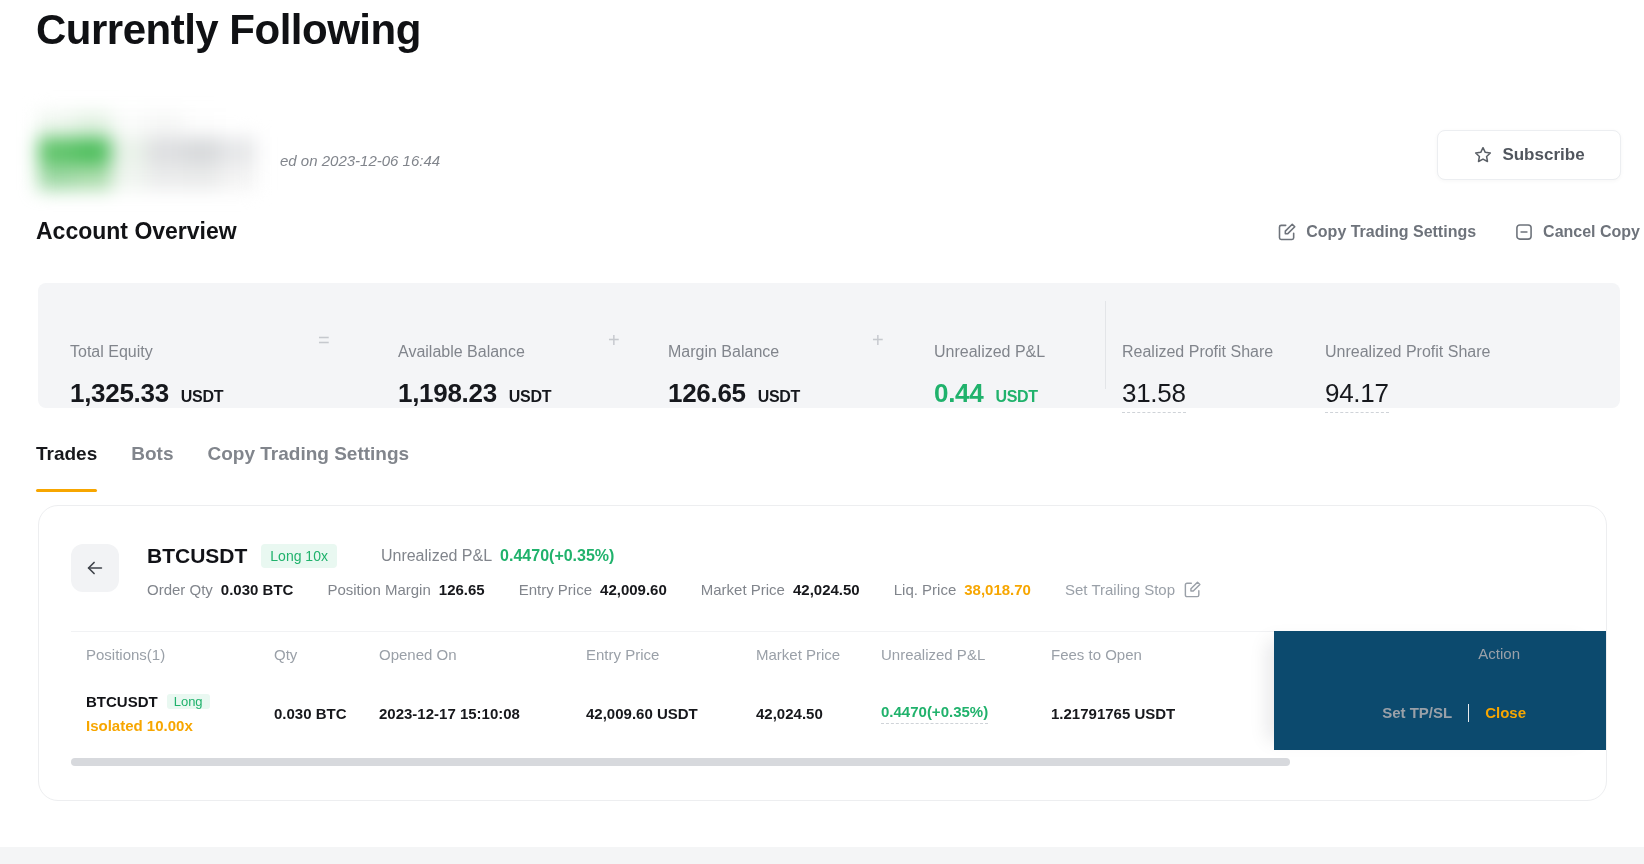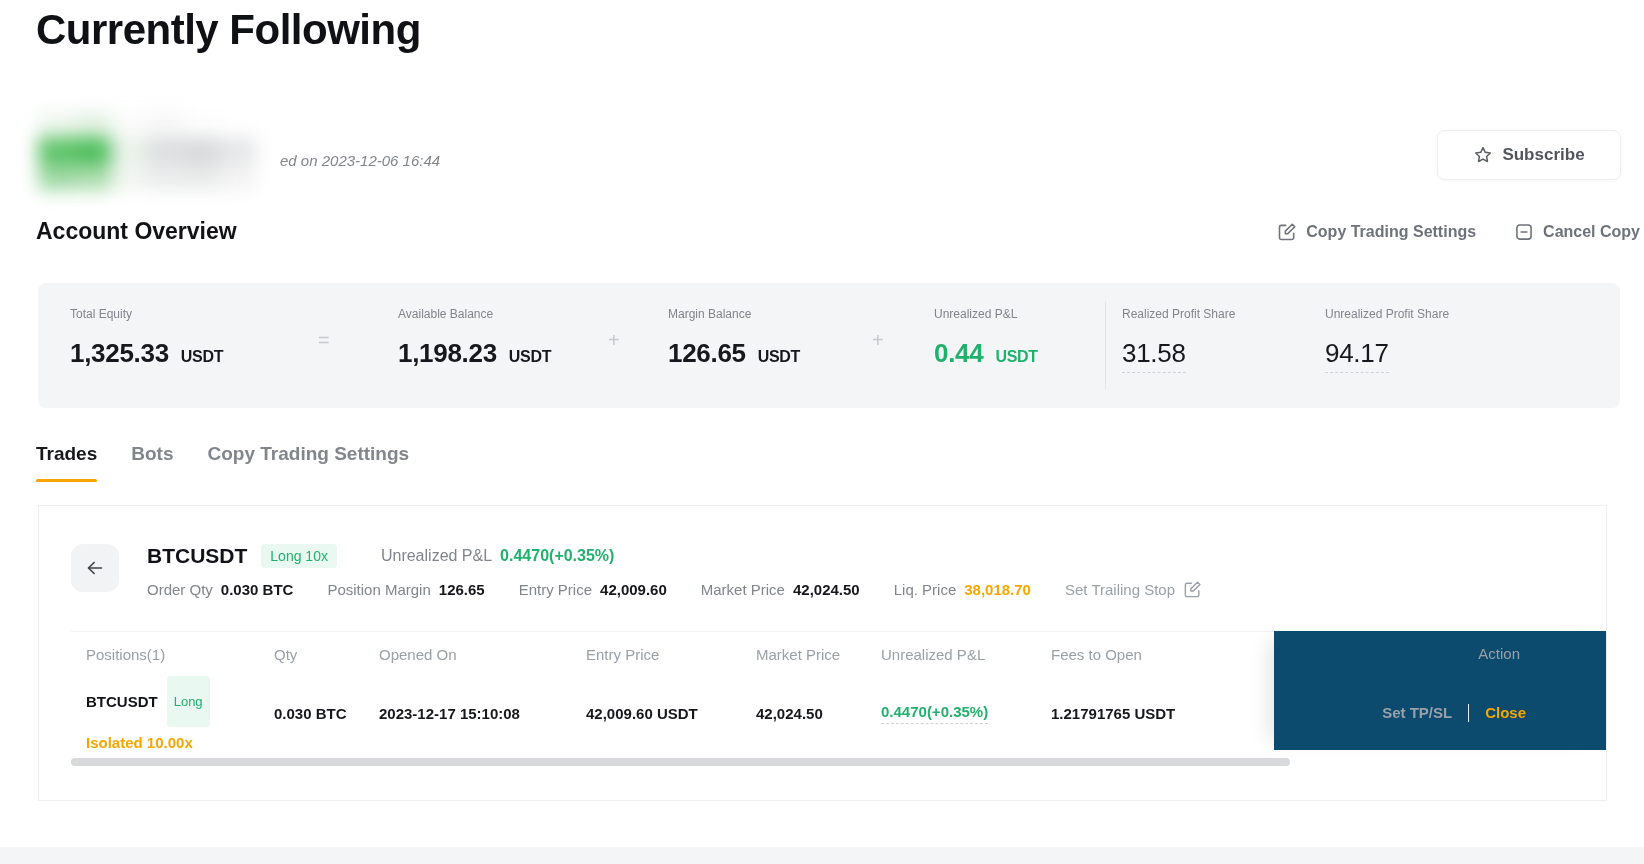--- a/index.html
+++ b/index.html
@@ -26,39 +26,39 @@
   
   .overview-heading { position:absolute; left:36px; top:218px; font-size:23px; font-weight:700; color:#121316; }
   .overview-links { position:absolute; right:4px; top:222px; display:flex; gap:38px; align-items:center; }
   .ov-link { display:flex; align-items:center; gap:9px; cursor:pointer; }
   .ov-link span { font-size:16px; font-weight:700; color:#6e737b; }
 
   
   .stats-panel { position:absolute; left:38px; top:283px; width:1582px; height:125px;
                  background:#f4f5f7; border-radius:8px; }
   .stat { position:absolute; top:24px; }
-  .stat .lbl { font-size:12px; color:#81858c; }
+  .stat .lbl { font-size:16px; color:#81858c;margin-top:36px; }
   .stat .val { margin-top:17px; font-size:26px; font-weight:700; color:#16181d; letter-spacing:-0.3px; }
   .stat .val .unit { font-size:16px; font-weight:700; margin-left:12px; }
   .stat .val.green { color:#20b26c; }
   .stat .val.regular { font-weight:400; }
   .dashed-u { display:inline-block; border-bottom:1px dashed #cfd3d8; padding-bottom:3px; }
   .op { position:absolute; top:46px; font-size:20px; color:#c6c9ce; }
   .v-divider { position:absolute; left:1067px; top:18px; width:1px; height:88px; background:#e3e5e8; }
 
   
   .tabs { position:absolute; left:36px; top:443px; display:flex; gap:34px; }
-  .tab { font-size:19px; font-weight:700; color:#81858c; cursor:pointer; position:relative; padding-bottom:14px; }
+  .tab { font-size:19px; font-weight:700; color:#81858c; cursor:pointer; position:relative; padding-bottom:24px; }
   .tab.active { color:#17181c; }
   .tab.active::after { content:""; position:absolute; left:0; right:0; bottom:-3px; height:3px;
                        background:#f7a600; border-radius:2px; }
 
   
   .trade-card { position:absolute; left:38px; top:505px; width:1569px; height:296px;
-                border:1px solid #edeef0; border-radius:0; background:#fff; overflow:hidden; }
+                border:1px solid #edeef0; border-radius:20px; background:#fff; overflow:hidden; }
   .card-header { display:flex; padding:38px 32px 0 32px; }
   .back-btn { width:48px; height:48px; border-radius:12px; background:#f2f3f5; display:flex;
               align-items:center; justify-content:center; cursor:pointer; flex:0 0 auto; }
   .card-head-main { margin-left:28px; }
   .head-line1 { display:flex; align-items:center; }
   .symbol { font-size:21px; font-weight:700; color:#111217; }
   .side-badge { margin-left:14px; background:#e9f8f1; color:#20b26c; font-size:14px;
                 padding:4px 9px; border-radius:4px; }
   .pnl-group { margin-left:44px; display:flex; align-items:center; gap:8px; }
   .pnl-group .lbl { font-size:16px; color:#81858c; }
@@ -77,21 +77,21 @@
   .pos-table { position:absolute; left:0; top:126px; width:100%; }
   .t-row { display:grid; grid-template-columns:188px 105px 207px 170px 125px 170px 230px 1fr;
            padding-left:47px; align-items:center; }
   .t-head { height:44px; }
   .t-head div { font-size:15px; color:#9aa0a8; }
   .t-body { height:74px; }
   .t-body .cell { font-size:15px; font-weight:700; color:#17181c; white-space:nowrap; }
   .cell-green { color:#20b26c !important; }
   .sym-line { display:flex; align-items:center; gap:9px; }
   .sym-line .s { font-size:15px; font-weight:700; color:#121317; }
-  .mini-badge { background:#e9f8f1; color:#20b26c; font-size:13px; padding:18px 7px; border-radius:3px;text-align:center; }
+  .mini-badge { background:#e9f8f1; color:#20b26c; font-size:13px; padding:0 7px; border-radius:3px;text-align:center; }
   .iso { margin-top:7px; font-size:15px; font-weight:700; color:#f7a600; }
 
   
   .action-overlay { position:absolute; right:0; top:125px; width:332px; height:119px; background:#0c4a6e;
                     box-shadow:-16px 0 18px -10px rgba(23,24,28,0.10); display:flex; flex-direction:column;align-items:flex-end; }
   .action-head { height:44px; display:flex; align-items:center; justify-content:flex-end; padding-right:86px; }
   .action-head span { font-size:15px; color:#9aa0a8; }
   .action-row { height:75px; display:flex; align-items:center; justify-content:flex-end; padding-right:80px; gap:16px; }
   .act-tpsl { font-size:15px; font-weight:700; color:#9aa0a8; cursor:pointer; }
   .act-sep { width:1px; height:18px; background:#e8eaed; }

